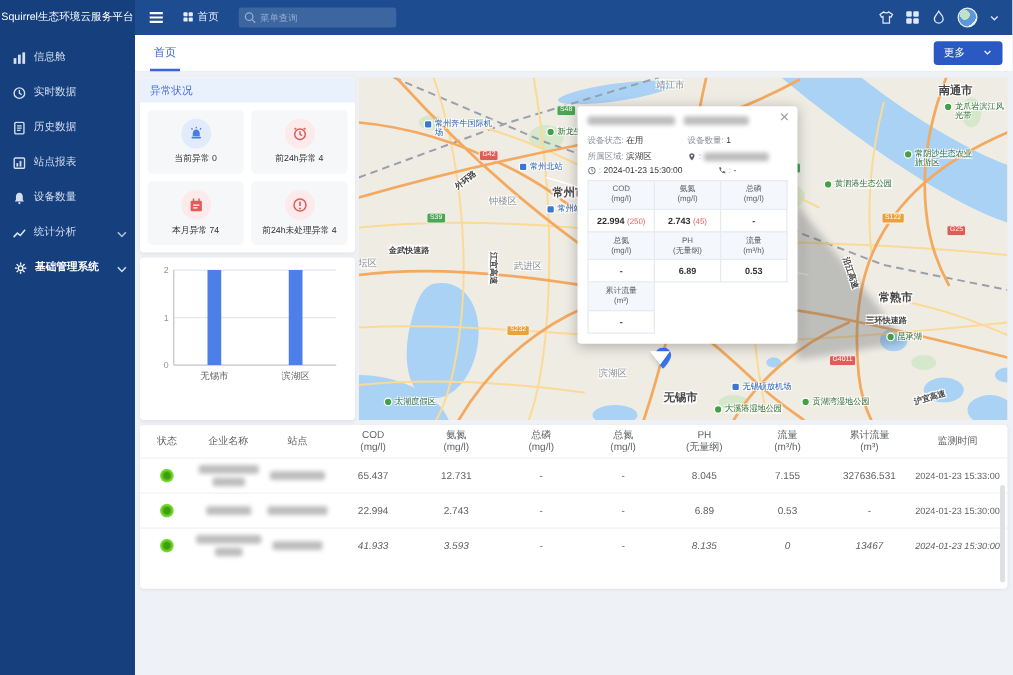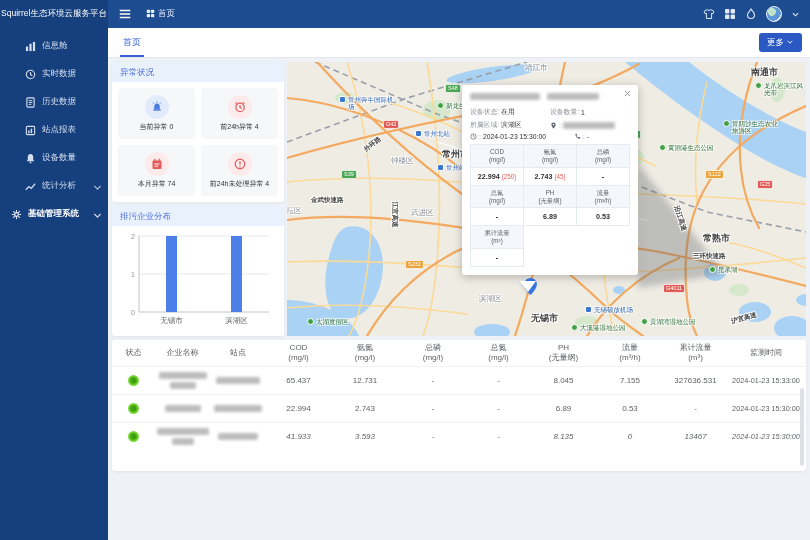--- a/index.html
+++ b/index.html
@@ -18,30 +18,30 @@
   .hdr-search .s-ico { position:absolute; left:4px; top:3px; width:10px; height:10px; color:#93aed3; }
   .hdr-right { margin-left:auto; display:flex; align-items:center; gap:9px; padding-right:10px; color:#dfe8f5; }
   .hdr-right .hico { width:12px; height:12px; cursor:pointer; }
   .avatar { width:16px; height:16px; border-radius:50%; background:radial-gradient(circle at 35% 35%, #bfe3c9 0 30%, #5e97d8 31% 70%, #e9f1f8 71%); border:1.5px solid #e7eef9; cursor:pointer; }
   .chev { width:9px; height:9px; cursor:pointer; }
 
   
   .sidebar { position:absolute; left:0; top:28px; width:108px; bottom:0; background:#153f7d; z-index:25; padding-top:4px; }
   .side-row { display:flex; align-items:center; height:28px; color:#d5dfef; font-size:8.5px; cursor:pointer; }
   .side-row.sec { color:#ffffff; font-weight:bold; padding-left:11px; }
-  .side-row.item { padding-left:25px;text-align:right; }
+  .side-row.item { padding-left:10px;text-align:right; }
   .side-row svg { width:11px; height:11px; margin-right:6px; flex:none; }
   .side-row .lbl { white-space:nowrap; }
   .side-row .arr { margin-left:auto; margin-right:8px; width:8px; height:8px; opacity:.8; }
 
   
   .main { position:absolute; left:108px; top:28px; right:0; bottom:0; }
   .tabbar { position:relative; height:30px; background:#fff; border-bottom:1px solid #e4e7ed; }
   .tab { position:absolute; left:12px; top:0; height:29px; line-height:29px; padding:0 3px; color:#3a63d8; font-size:9px; border-bottom:2px solid #3a63d8; cursor:pointer; }
-  .more-btn { position:absolute; right:8px; top:5px; height:19px; background:#2b59c3; color:#fff; border:none; border-radius:3px; font-size:8.5px; padding:0 8px; display:flex; align-items:center; gap:2px; cursor:pointer; font-family:inherit; }
+  .more-btn { position:absolute; right:8px; top:5px; height:19px; background:#2b59c3; color:#fff; border:none; border-radius:3px; font-size:8.5px; padding:0 8px; display:flex; align-items:center; gap:14px; cursor:pointer; font-family:inherit; }
   .more-btn svg { width:8px; height:8px; }
   .content { position:relative; height:calc(100% - 30px); }
 
   .panel { position:absolute; background:#fff; border-radius:3px; box-shadow:0 1px 3px rgba(0,0,0,.06); overflow:hidden; }
   .p-title { height:20px; line-height:20px; background:#e9f1fd; color:#4d6fdd; font-size:8.5px; padding-left:8px; }
 
   .p-abn { left:4px; top:4px; width:172px; height:140px; }
   .cards { padding:6px; display:grid; grid-template-columns:1fr 1fr; gap:6px; }
   .scard { background:#f6f7f9; border-radius:4px; height:51px; display:flex; flex-direction:column; align-items:center; justify-content:center; gap:3px; cursor:pointer; }
   .scico { width:24px; height:24px; border-radius:50%; display:flex; align-items:center; justify-content:center; }
@@ -114,20 +114,27 @@
         </svg></span></span>
   <div class="hdr-crumb">
     <span class="pico"><svg viewBox="0 0 12 12" fill="currentColor">
           <rect x="1" y="1" width="4.4" height="4.4" rx="1"></rect>
           <rect x="6.6" y="1" width="4.4" height="4.4" rx="1"></rect>
           <rect x="1" y="6.6" width="4.4" height="4.4" rx="1"></rect>
           <rect x="6.6" y="6.6" width="4.4" height="4.4" rx="1"></rect>
         </svg></span>
     <span>首页</span>
   </div>
+  <div class="hdr-search">
+    <span class="s-ico pico"><svg viewBox="0 0 12 12" fill="currentColor">
+          <circle cx="5.2" cy="5.2" r="3.6" fill="none" stroke="currentColor" stroke-width="1.2"></circle>
+          <path d="M8 8 L11 11" stroke="currentColor" stroke-width="1.2"></path>
+        </svg></span>
+    <input readonly="" placeholder="菜单查询" style="">
+  </div>
   <div class="hdr-right">
     <span class="hico pico"><svg viewBox="0 0 12 12" fill="currentColor">
           <path d="M4 1.5 L1 3.5 L2.2 5.8 L3.4 5.2 V10.5 H8.6 V5.2 L9.8 5.8 L11 3.5 L8 1.5 C7.5 2.6 4.5 2.6 4 1.5 Z" fill="none" stroke="currentColor" stroke-width="1"></path>
         </svg></span>
     <span class="hico pico"><svg viewBox="0 0 12 12" fill="currentColor">
           <rect x="1" y="1" width="4.4" height="4.4" rx="1"></rect>
           <rect x="6.6" y="1" width="4.4" height="4.4" rx="1"></rect>
           <rect x="1" y="6.6" width="4.4" height="4.4" rx="1"></rect>
           <rect x="6.6" y="6.6" width="4.4" height="4.4" rx="1"></rect>
         </svg></span>
@@ -253,21 +260,20 @@
                 <path d="M6 3.2 V6.8" stroke="currentColor" stroke-width="1.3" fill="none"></path>
                 <circle cx="6" cy="8.7" r=".8"></circle>
               </svg>
             </span>
             <span class="clbl">前24h未处理异常 4</span>
           </div>
         </div>
     </section>
 
     <section class="panel p-chart">
-      <div class="p-title">排污企业分布</div>
       <svg id="barchart" width="158" height="104">
           <text x="16" y="86.5" text-anchor="end" font-size="7" fill="#909399">0</text>
           <line x1="20" y1="46" x2="150" y2="46" stroke="#e4e7ed"></line>
           <text x="16" y="48.5" text-anchor="end" font-size="7" fill="#909399">1</text>
           <line x1="20" y1="8" x2="150" y2="8" stroke="#e4e7ed"></line>
           <text x="16" y="10.5" text-anchor="end" font-size="7" fill="#909399">2</text>
           <line x1="20" y1="8" x2="20" y2="84" stroke="#c0c4cc"></line>
           <line x1="20" y1="84" x2="150" y2="84" stroke="#c0c4cc"></line>
           <rect x="47" y="8" width="11" height="76" fill="#4c80e8"></rect>
           <text x="52.5" y="95" text-anchor="middle" font-size="7.5" fill="#606266">无锡市</text>

